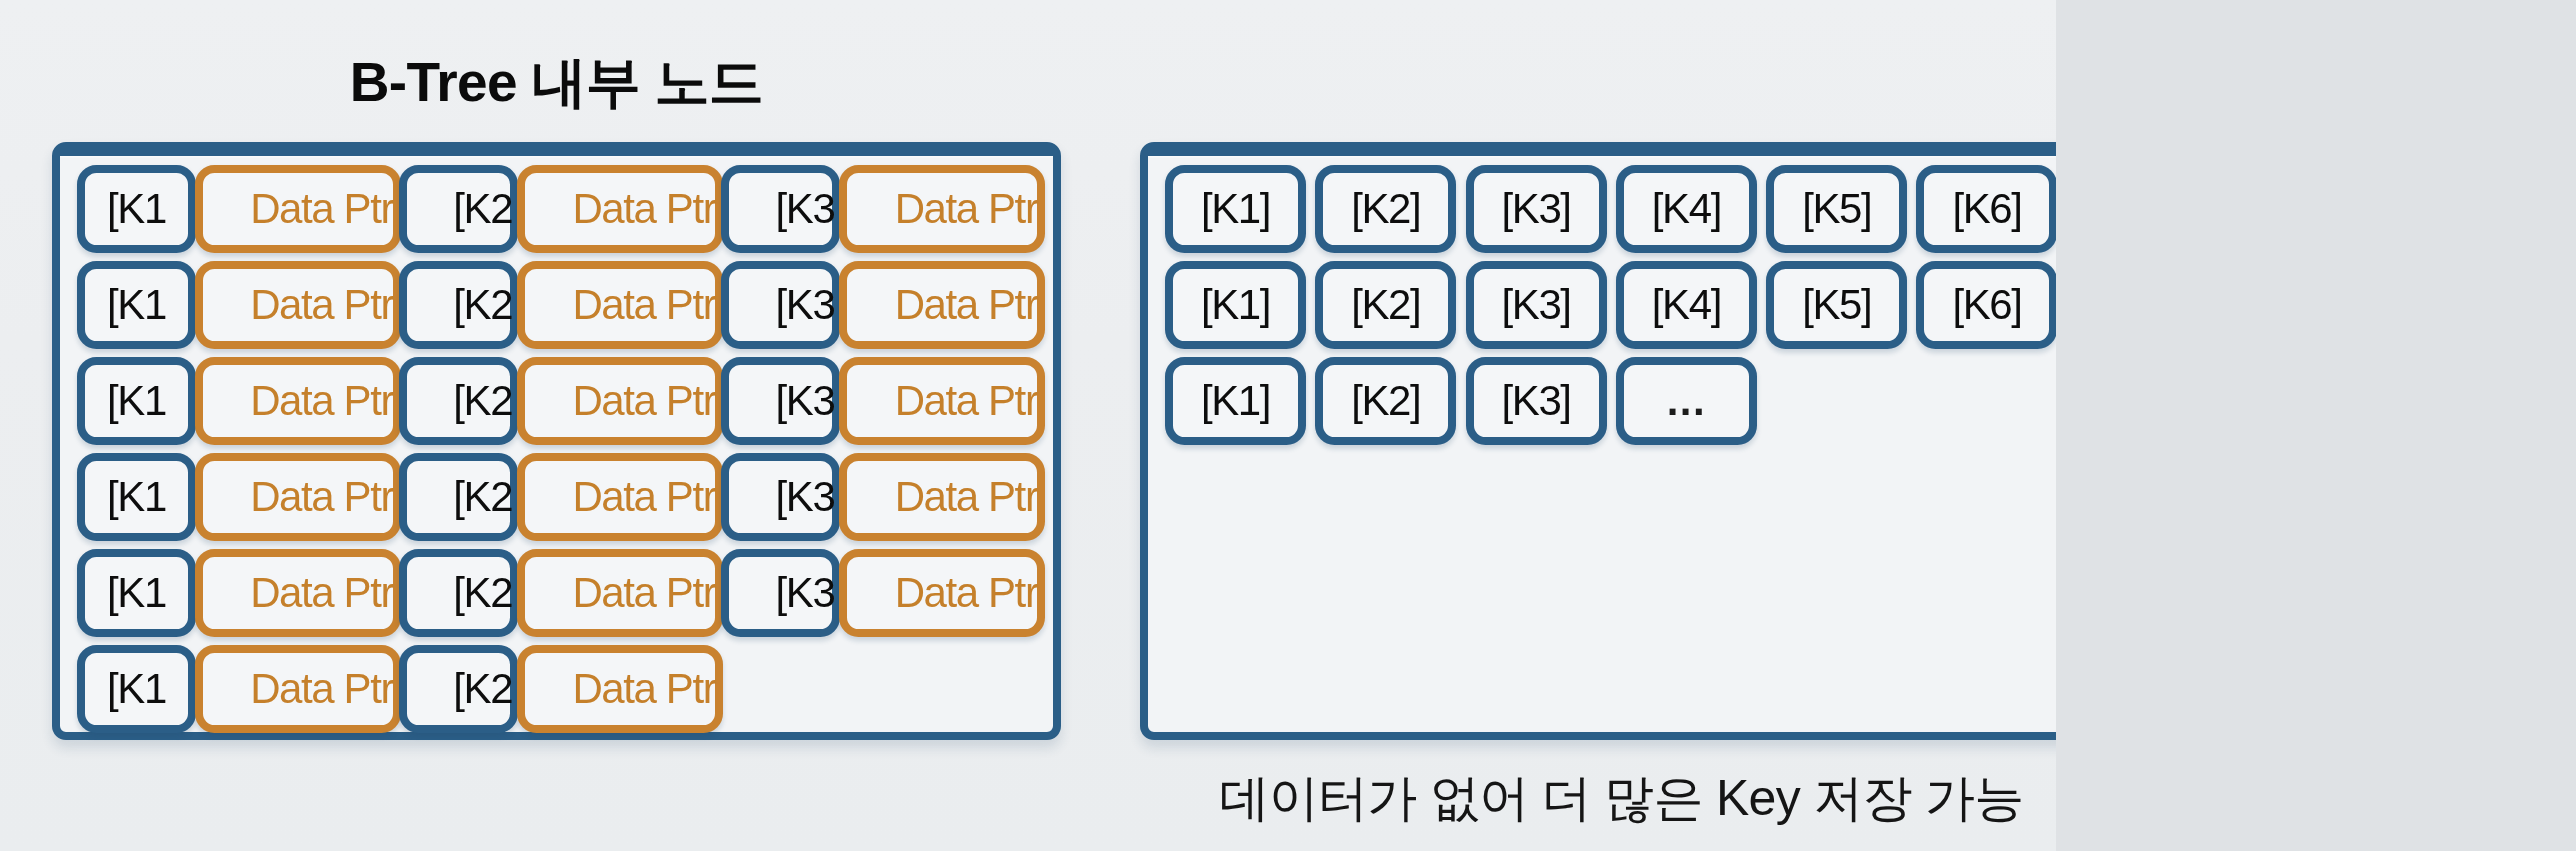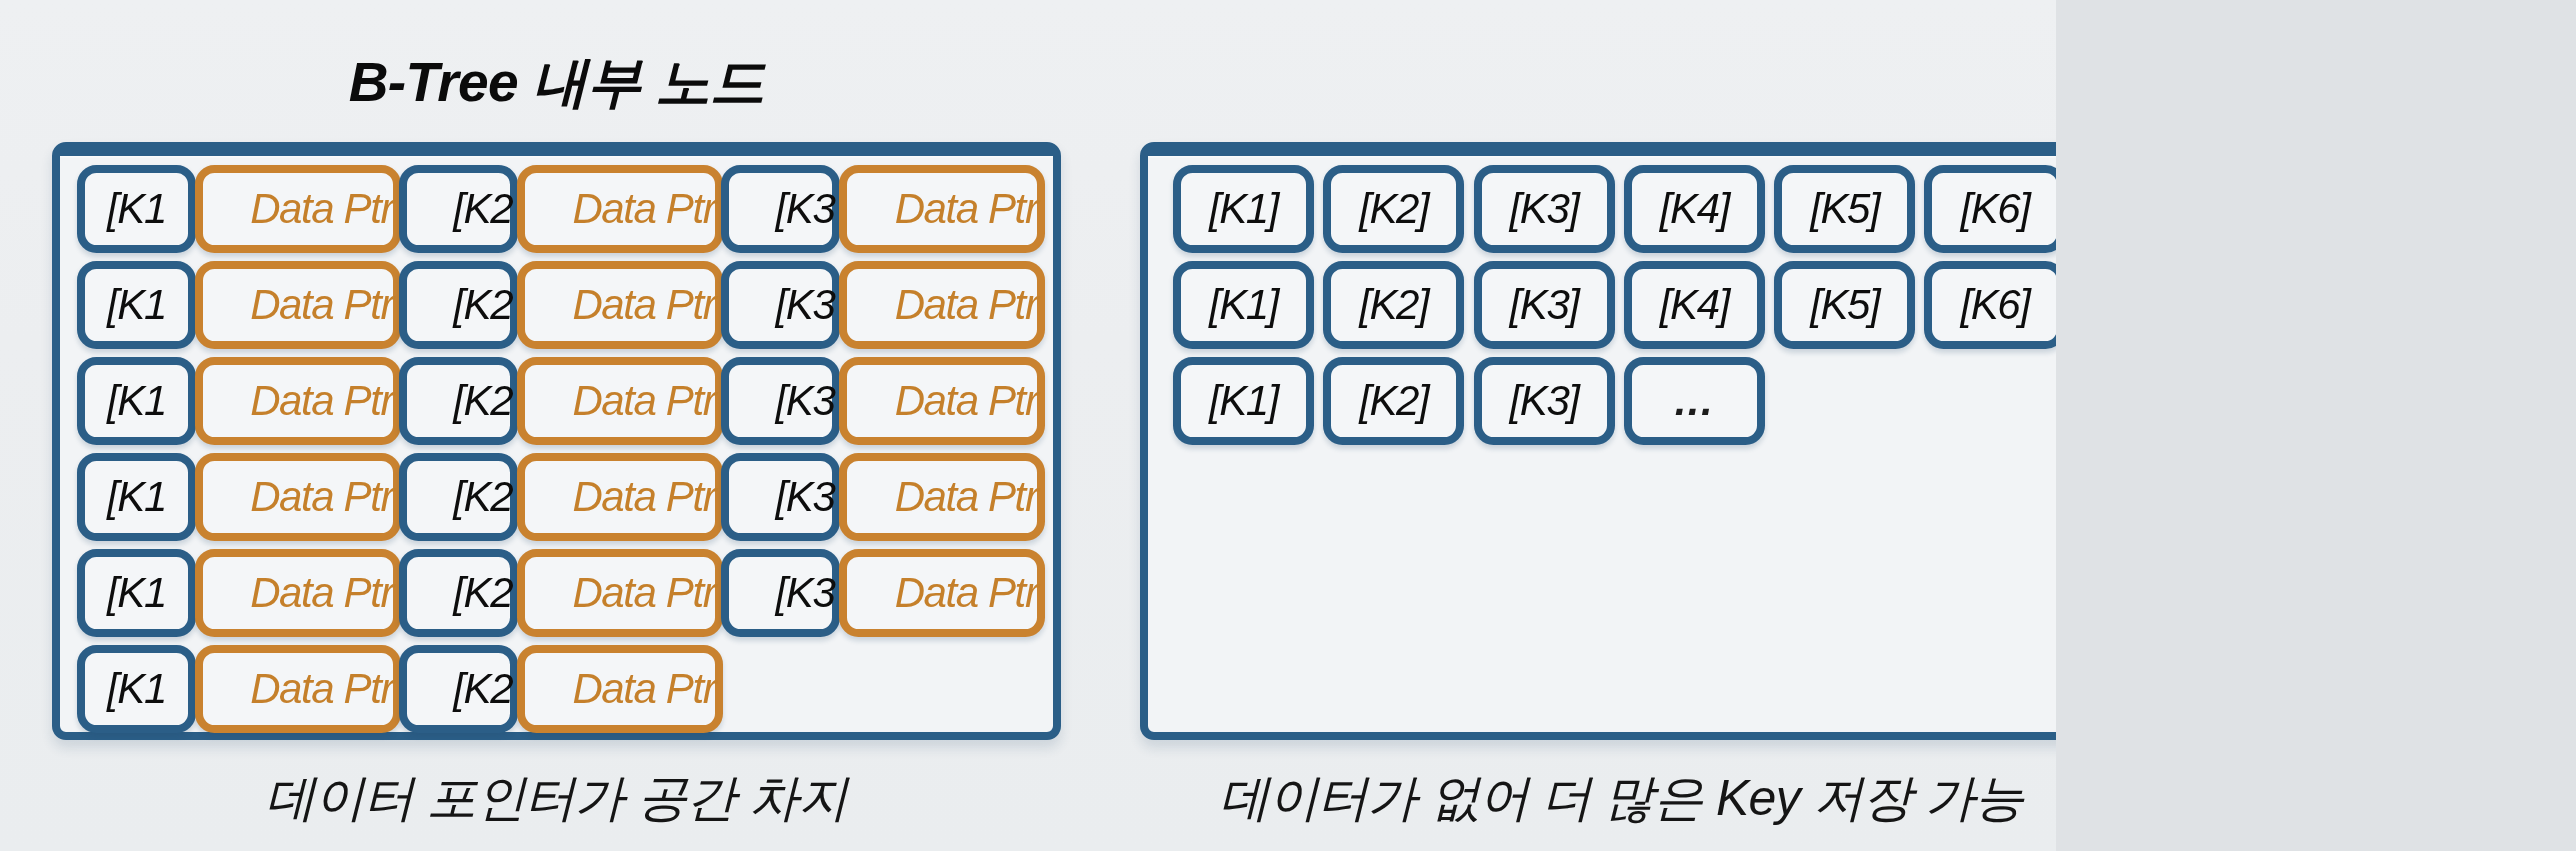--- a/index.html
+++ b/index.html
@@ -15,21 +15,20 @@
     background:#dfe2e5;
     font-family:"Liberation Sans","DejaVu Sans",sans-serif;
   }
   #canvas{
     position:relative;
     width:2056px;
     height:851px;
     background:var(--bg);
     background-image:linear-gradient(180deg,#eef0f2 0%,#ecEEf0 40%,#eaedef 100%);
     overflow:hidden;
-    font-style:italic;
   }
   .title{
     position:absolute;
     top:42px;
     height:81px;
     line-height:81px;
     text-align:center;
     font-size:55px;
     font-weight:700;
     color:#0B0B0B;
@@ -53,21 +52,21 @@
   #left-box{left:52px;width:1009px;}
   #right-box{left:1140px;width:963px;}
 
   .rows{
     display:flex;
     flex-direction:column;
     gap:8px;
     padding:8.6px 0 0 17px;
   }
   .row{display:flex;align-items:flex-start;}
-  #right-box .row{gap:9.3px;margin-left:8px;}
+  #right-box .row{gap:9.3px;}
 
   .cell{
     box-sizing:border-box;
     height:88px;
     display:flex;
     align-items:center;
     justify-content:center;
     background:var(--cell-fill);
     border-radius:19.4px;
     font-size:42px;
@@ -193,21 +192,20 @@
         </div>
         <div class="row">
           <div class="cell key">[K1]</div>
           <div class="cell key">[K2]</div>
           <div class="cell key">[K3]</div>
           <div class="cell ellipsis">...</div>
         </div>
       </div>
   </div>
 
-  <div class="caption" id="left-caption">데이터 포인터가 공간 차지</div>
 
   <div class="caption" id="right-caption">데이터가 없어 더 많은 Key 저장 가능</div>
 
   <svg id="arrow" width="142" height="178" viewBox="0 0 198 248">
     <polygon points="0,64 107,64 107,0 198,124 107,248 107,184 0,184" fill="#2A5F88"></polygon>
   </svg>
 
   <svg id="tree-icon" width="276" height="239" viewBox="0 0 384 332">
     <g stroke="#2A5F88" stroke-width="15" fill="none">
       <line x1="190" y1="72" x2="88" y2="148"></line>

